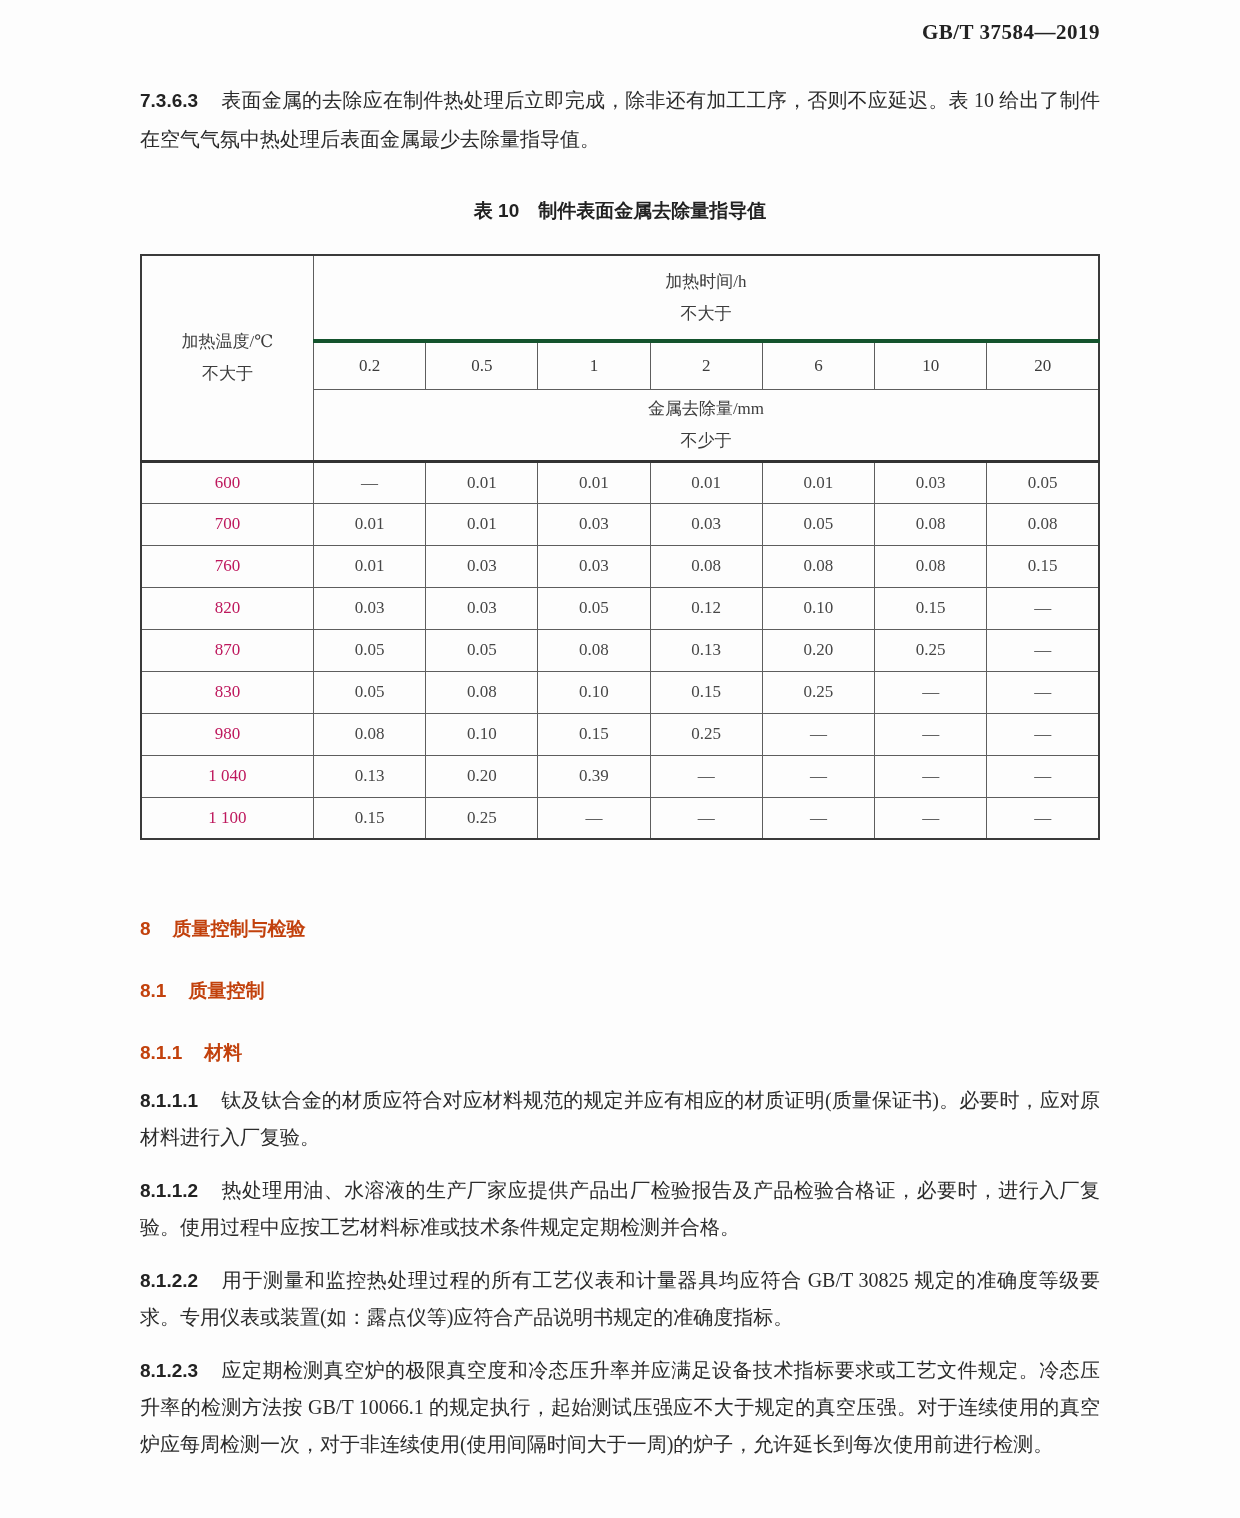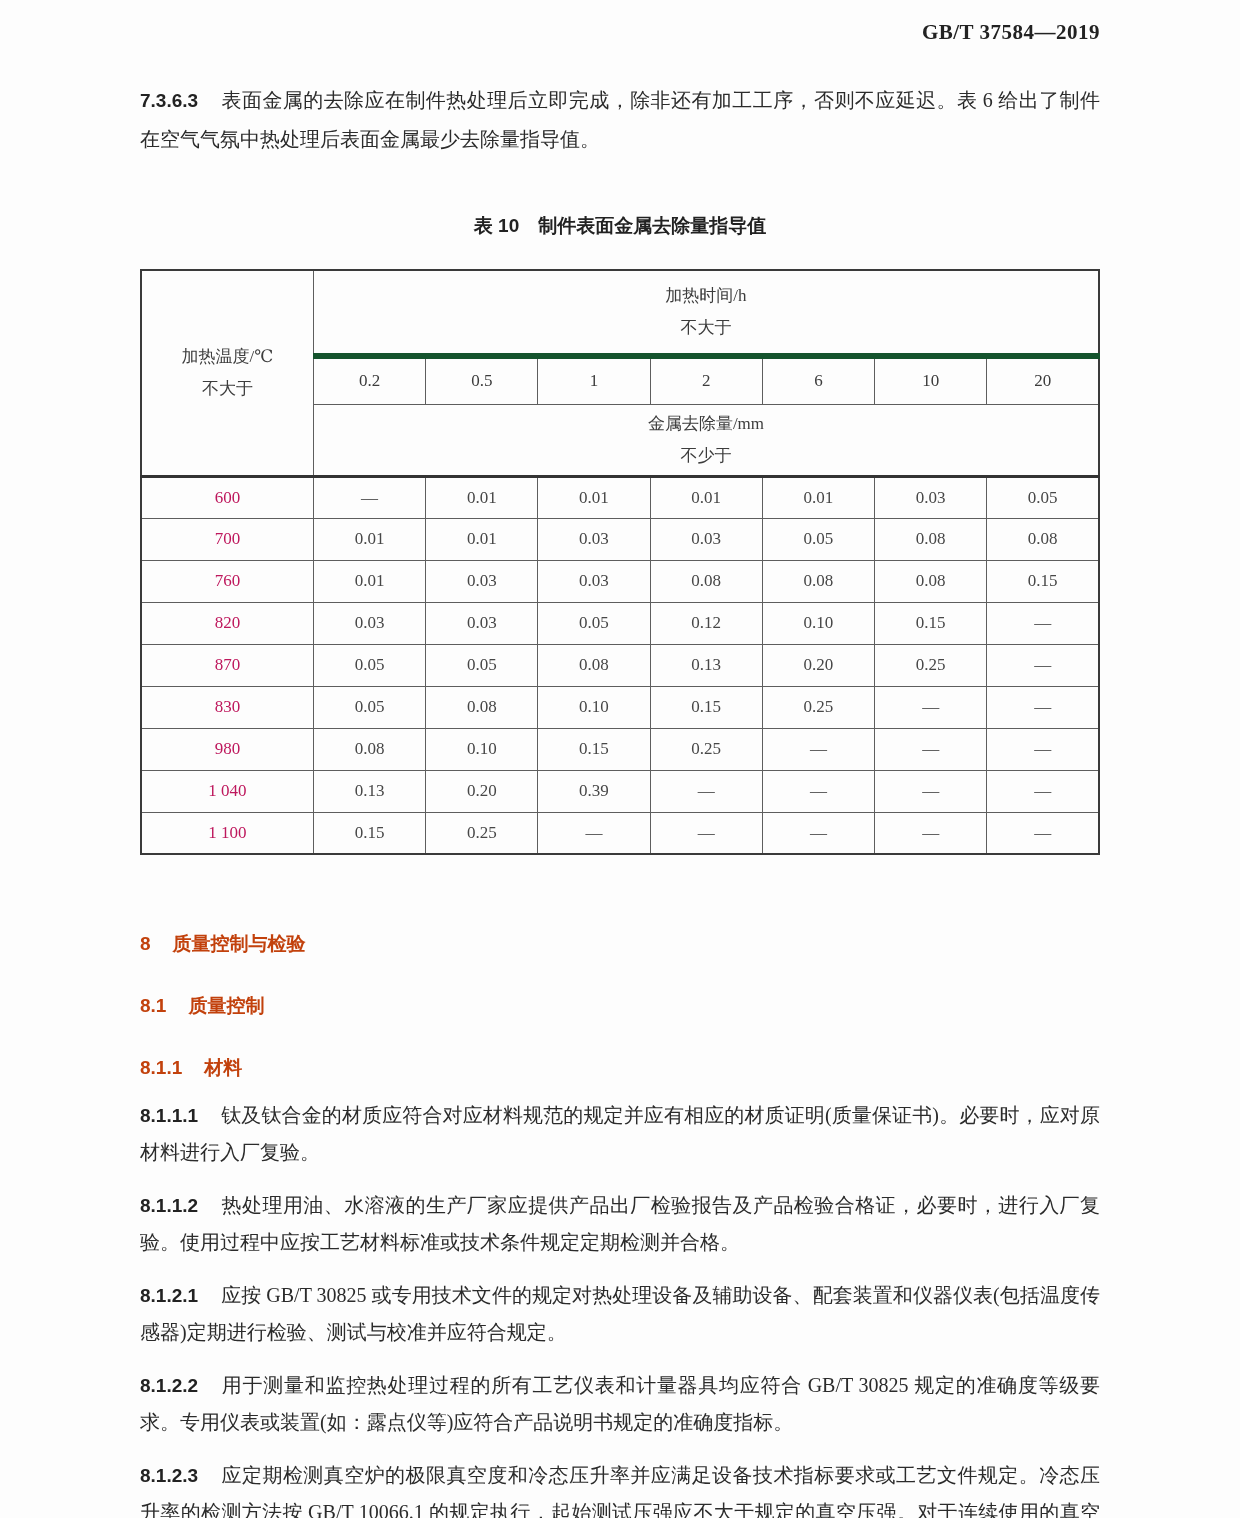--- a/index.html
+++ b/index.html
@@ -33,21 +33,21 @@
     color: #2b2b2b;
   }
   .clause-num {
     font-family: "Liberation Sans", "DejaVu Sans", sans-serif;
     font-weight: bold;
     font-size: 19px;
     margin-right: 18px;
     color: #222;
   }
   .table-title {
-    margin-top: 55px;
+    margin-top: 40px;
     text-align: center;
     font-family: "Liberation Sans", "DejaVu Sans", sans-serif;
     font-weight: bold;
     font-size: 19px;
     color: #222;
   }
   table.data-table {
     margin-top: 30px;
     width: 100%;
     border-collapse: collapse;
@@ -56,21 +56,21 @@
     color: #3c3c3c;
     table-layout: fixed;
   }
   table.data-table th, table.data-table td {
     border: 1px solid #5e5e5e;
     text-align: center;
     vertical-align: middle;
     font-weight: normal;
     padding: 0;
   }
-  thead tr.hdr-top th.time-head { height: 86px; border-bottom: 6px solid #14532d; }
+  thead tr.hdr-top th.time-head { height: 86px; border-bottom: 4px solid #14532d; }
   thead tr.hdr-mid th { height: 48px; }
   thead tr.hdr-bot th.removal-head { height: 72px; }
   thead th.temp-head div, thead th.time-head div, thead th.removal-head div {
     line-height: 32px;
   }
   thead { border-bottom: 3px solid #333; }
   tbody td { height: 42px; color: #474747; }
   tbody tr td:first-child { color: #be185d; }
   .sec-h {
     font-family: "Liberation Sans", "DejaVu Sans", sans-serif;
@@ -93,21 +93,21 @@
 </style>
 </head>
 <body>
 
 <div class="page">
 
   <div class="doc-header">GB/T 37584—2019</div>
 
   <p class="clause">
     <span class="clause-num">7.3.6.3</span>
-    <span>表面金属的去除应在制件热处理后立即完成，除非还有加工工序，否则不应延迟。表 6 给出了制件在空气气氛中热处理后表面金属最少去除量指导值。</span>
+    <span>表面金属的去除应在制件热处理后立即完成，除非还有加工工序，否则不应延迟。表 10 给出了制件在空气气氛中热处理后表面金属最少去除量指导值。</span>
   </p>
 
   <div class="table-title">表 10　制件表面金属去除量指导值</div>
 
   <table class="data-table">
     <colgroup>
       <col style="width:18%">
       <col style="width:11.714%">
         <col style="width:11.714%">
         <col style="width:11.714%">
@@ -253,24 +253,20 @@
     <span class="clause-num">8.1.1.1</span>
     <span>钛及钛合金的材质应符合对应材料规范的规定并应有相应的材质证明(质量保证书)。必要时，应对原材料进行入厂复验。</span>
   </p>
 
   <p class="body-p">
     <span class="clause-num">8.1.1.2</span>
     <span>热处理用油、水溶液的生产厂家应提供产品出厂检验报告及产品检验合格证，必要时，进行入厂复验。使用过程中应按工艺材料标准或技术条件规定定期检测并合格。</span>
   </p>
 
 
-  <p class="body-p">
-    <span class="clause-num">8.1.2.1</span>
-    <span>应按 GB/T 30825 或专用技术文件的规定对热处理设备及辅助设备、配套装置和仪器仪表(包括温度传感器)定期进行检验、测试与校准并应符合规定。</span>
-  </p>
 
   <p class="body-p">
     <span class="clause-num">8.1.2.2</span>
     <span>用于测量和监控热处理过程的所有工艺仪表和计量器具均应符合 GB/T 30825 规定的准确度等级要求。专用仪表或装置(如：露点仪等)应符合产品说明书规定的准确度指标。</span>
   </p>
 
   <p class="body-p">
     <span class="clause-num">8.1.2.3</span>
     <span>应定期检测真空炉的极限真空度和冷态压升率并应满足设备技术指标要求或工艺文件规定。冷态压升率的检测方法按 GB/T 10066.1 的规定执行，起始测试压强应不大于规定的真空压强。对于连续使用的真空炉应每周检测一次，对于非连续使用(使用间隔时间大于一周)的炉子，允许延长到每次使用前进行检测。</span>
   </p>

